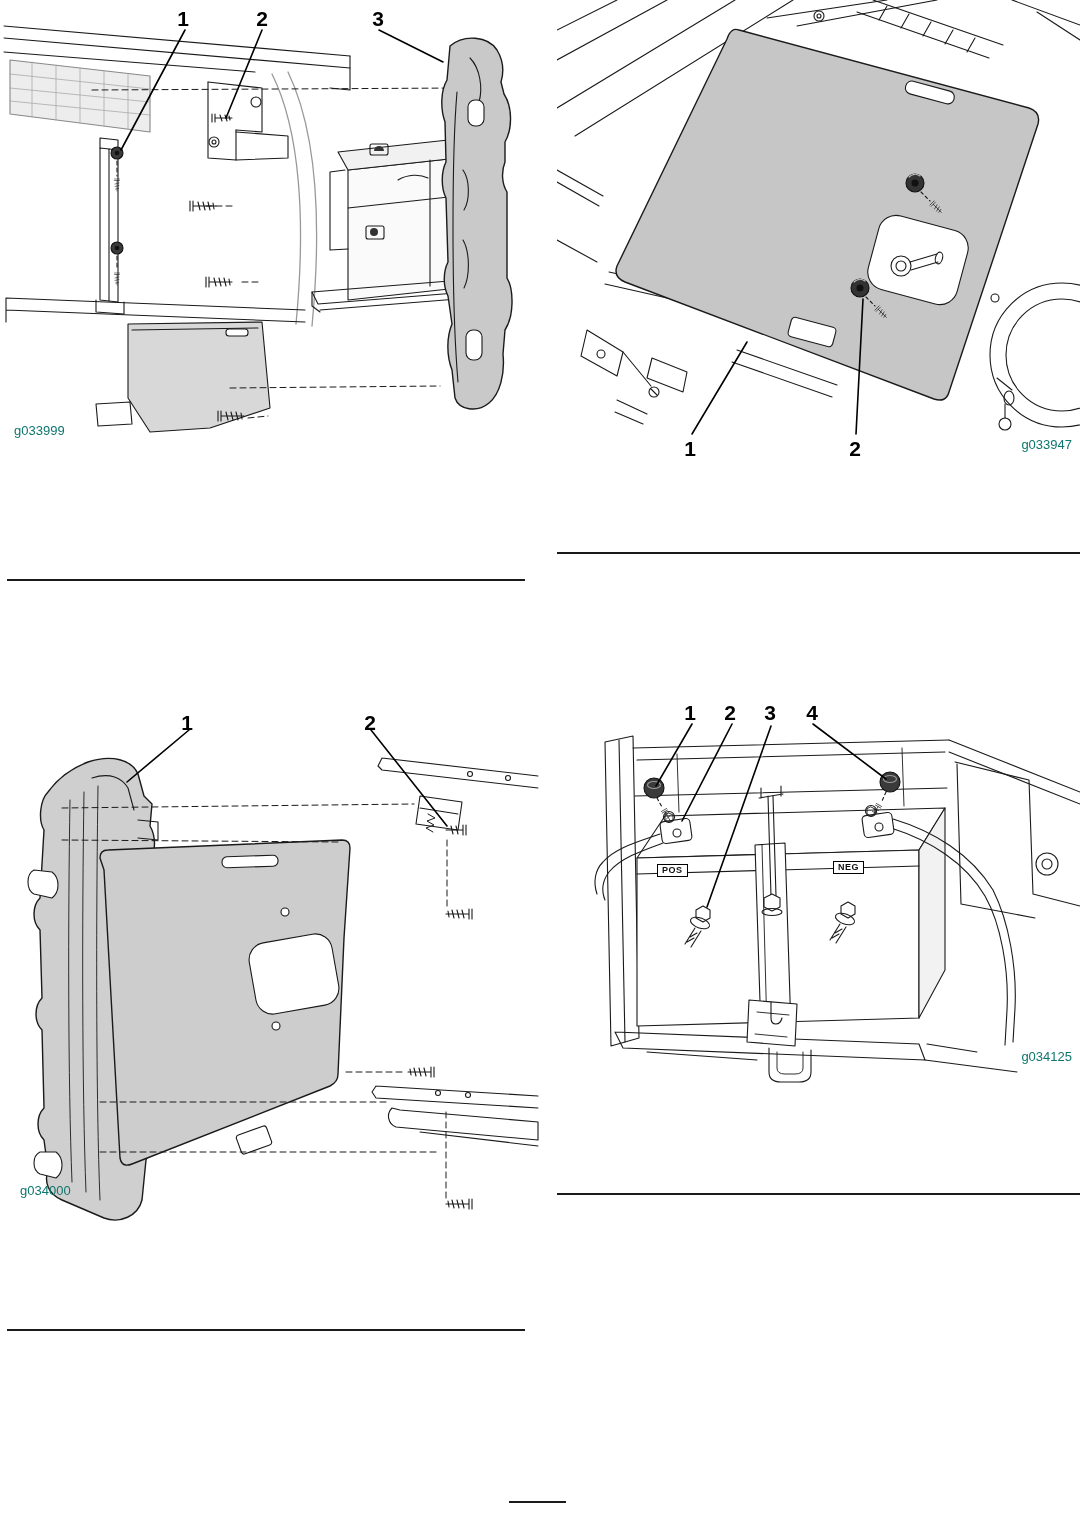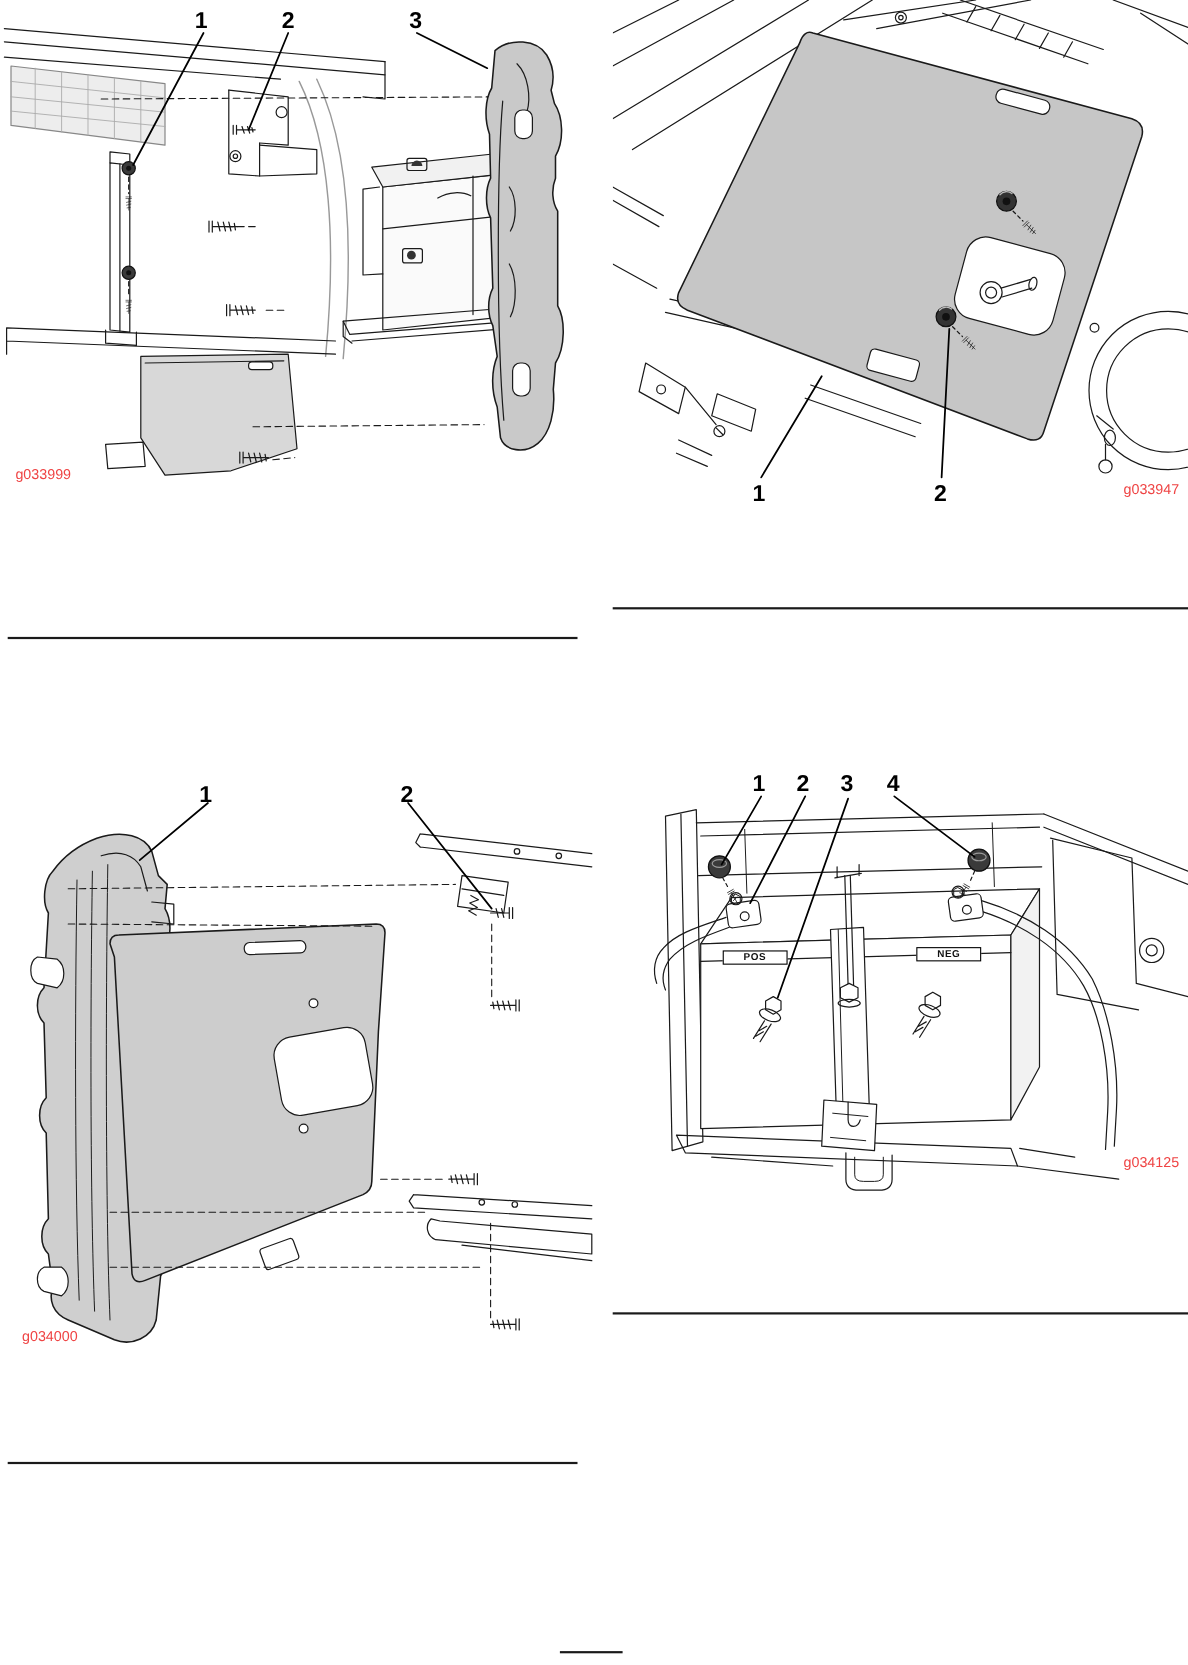--- a/index.html
+++ b/index.html
@@ -13,29 +13,29 @@
   .figure{position:absolute;overflow:hidden}
   .figure svg{position:absolute;left:0;top:0;display:block}
   .callout{
     position:absolute;
     font-weight:bold;font-size:21px;line-height:1;
     transform:translateX(-50%);
     color:#000;
   }
   .fig-id{
     position:absolute;
-    font-size:13px;line-height:1;color:#ef4444;
+    font-size:13px;line-height:1;color:#0f766e;
   }
   .fig-id.right{text-align:right}
   .divider{position:absolute;height:1.6px;background:#1a1a1a}
   .term-label{
     position:absolute;
     font-size:9px;font-weight:bold;line-height:11px;
     border:1.5px solid #000;background:#fff;
-    padding:0 18px;letter-spacing:.5px;color:#111;
+    padding:0 4px;letter-spacing:.5px;color:#111;
   }
 </style>
 </head>
 <body>
 
 <section class="figure" style="left:0;top:0;width:540px;height:470px">
   <svg width="540" height="470" viewBox="0 0 540 470">
     <g stroke="#1a1a1a" fill="none" stroke-width="1.1" stroke-linecap="round" stroke-linejoin="round">
 
       <g>
@@ -304,21 +304,21 @@
       </g>
 
       <g stroke="#000" stroke-width="1.6">
         <path d="M189,30 L127,82"></path>
         <path d="M371,30 L447,126"></path>
       </g>
     </g>
   </svg>
   <span class="callout" style="left:187px;top:12px">1</span>
   <span class="callout" style="left:370px;top:12px">2</span>
-  <span class="fig-id" style="left:20px;top:508px">g034000</span>
+  <span class="fig-id" style="left:20px;top:484px">g034000</span>
 </section>
 
 <section class="figure" style="left:557px;top:700px;width:523px;height:390px">
   <svg width="523" height="390" viewBox="0 0 523 390">
     <g stroke="#1a1a1a" fill="none" stroke-width="1.1" stroke-linecap="round" stroke-linejoin="round">
 
       <g>
         <path d="M48,42 L76,36 L82,338 L54,346 Z"></path>
         <path d="M62,40 L68,342"></path>
         <path d="M76,48 L392,40 M80,60 L388,52"></path>

